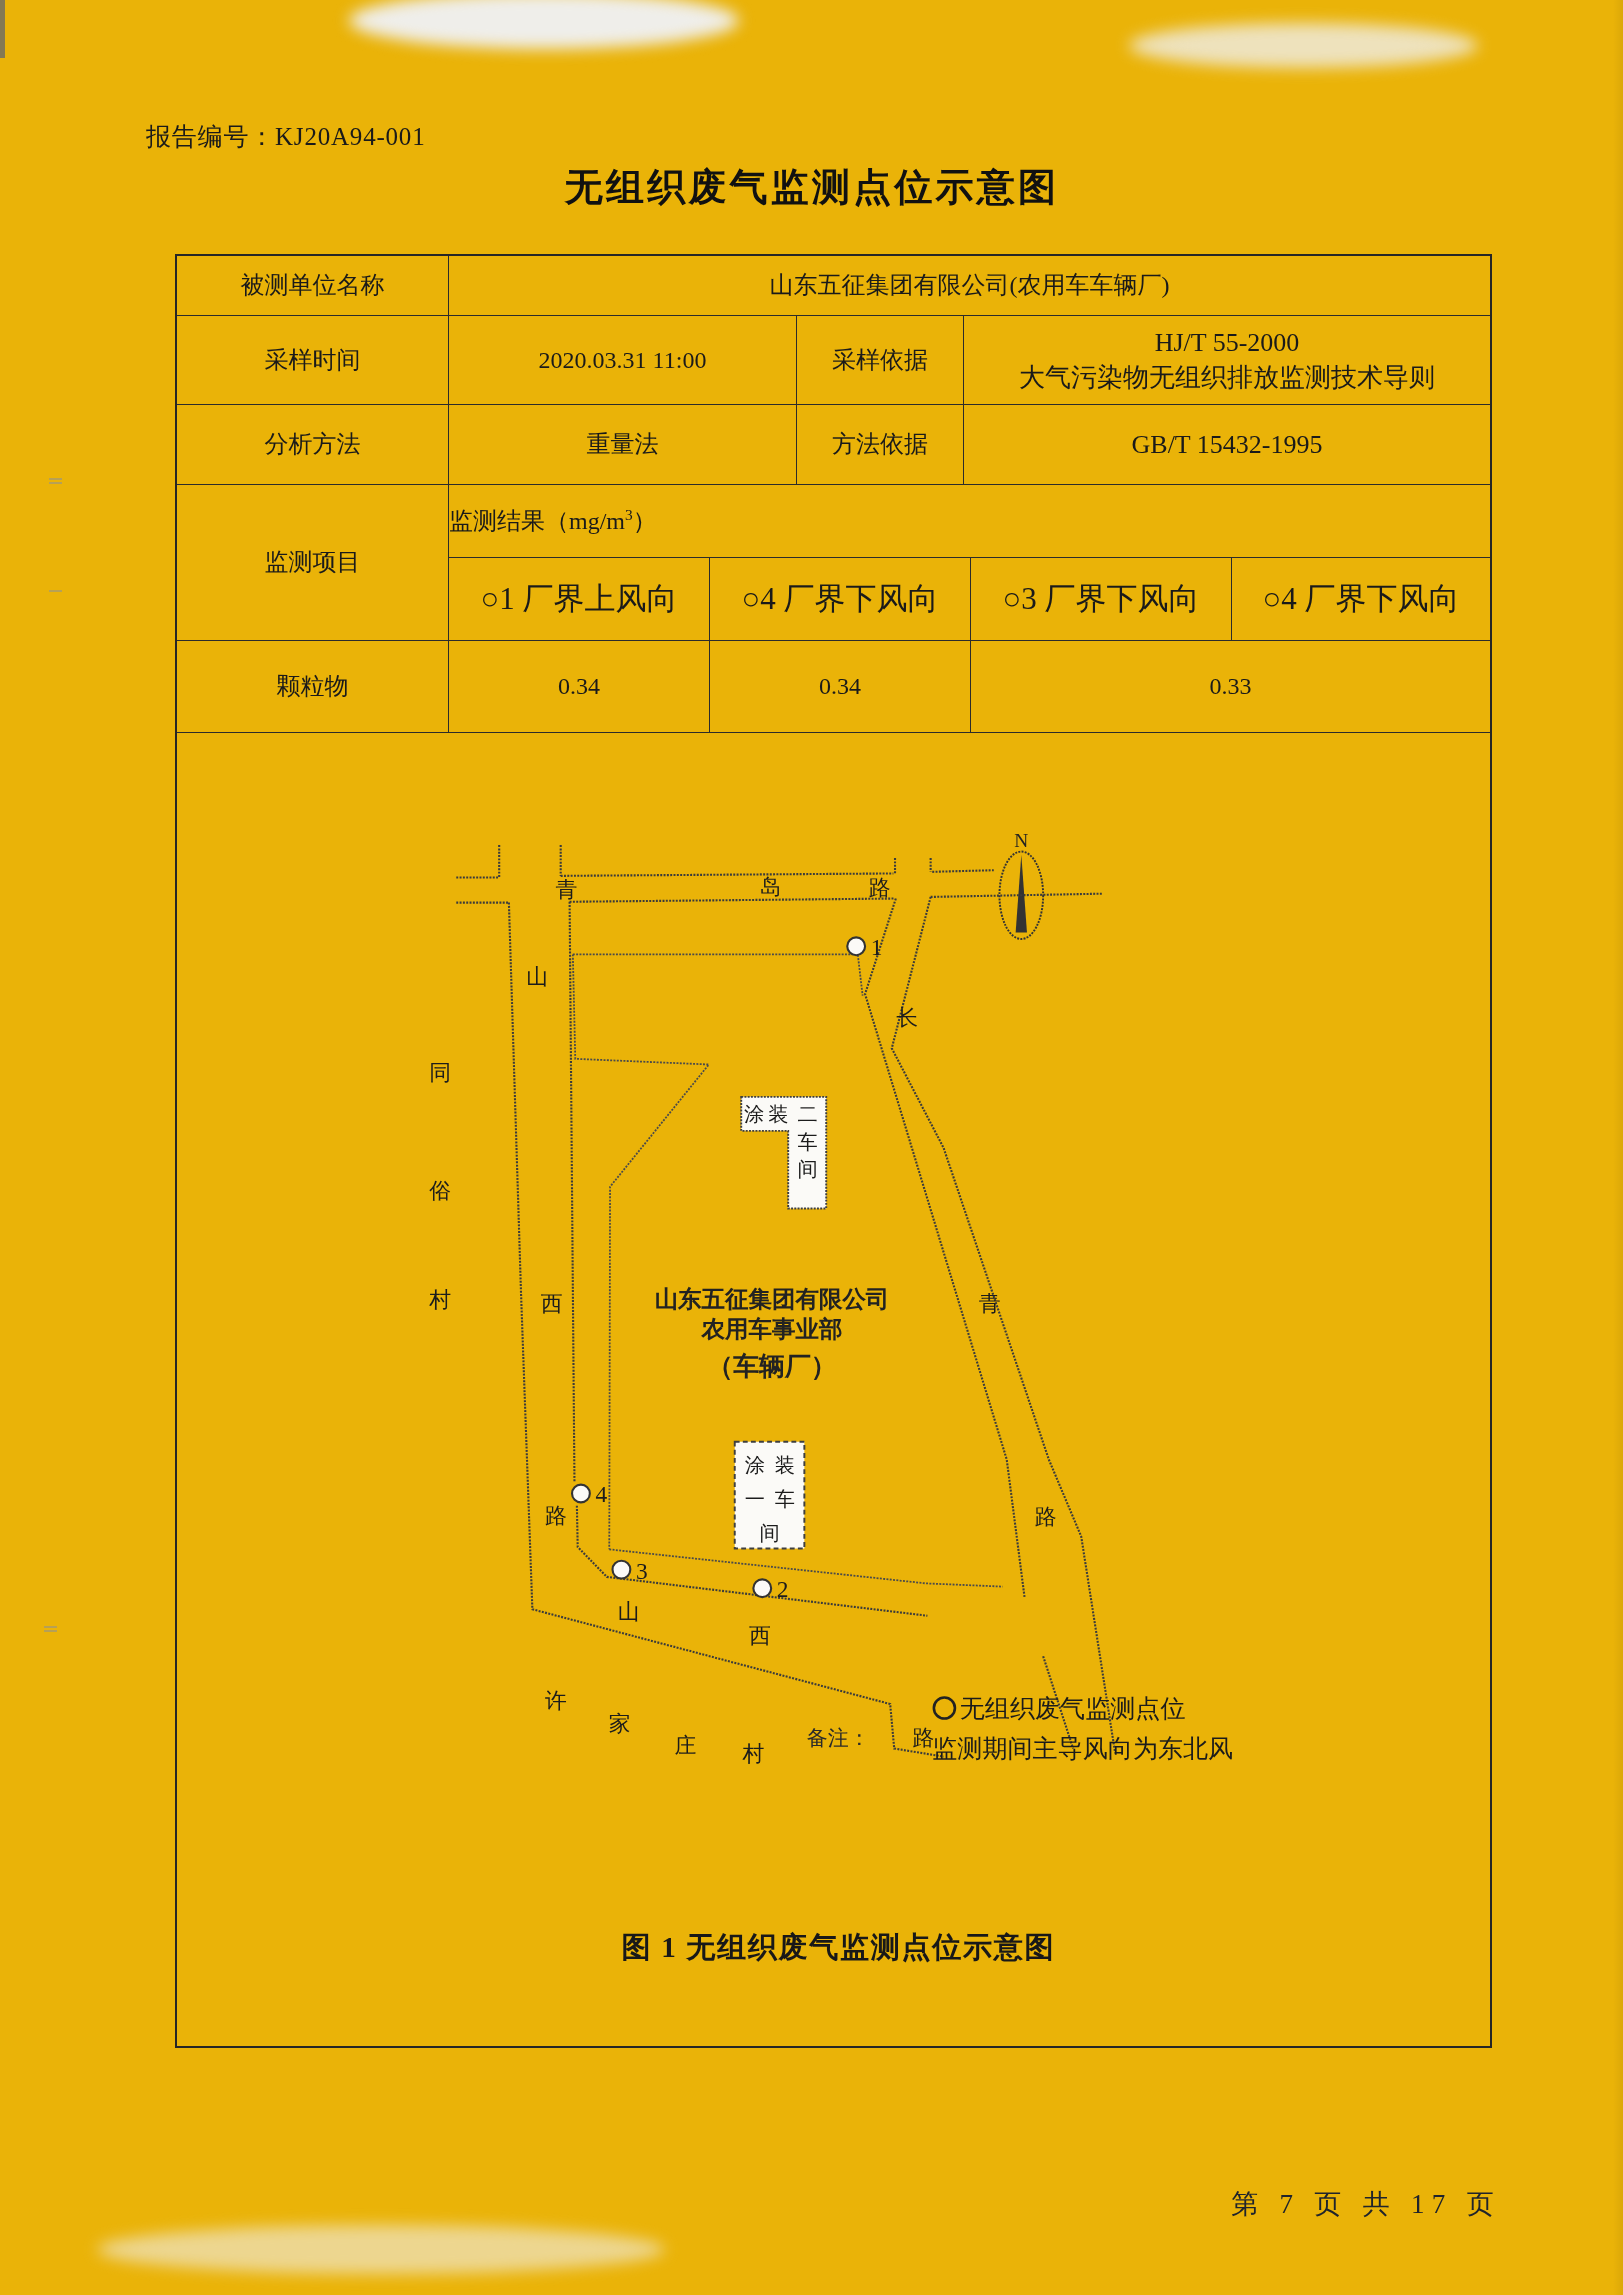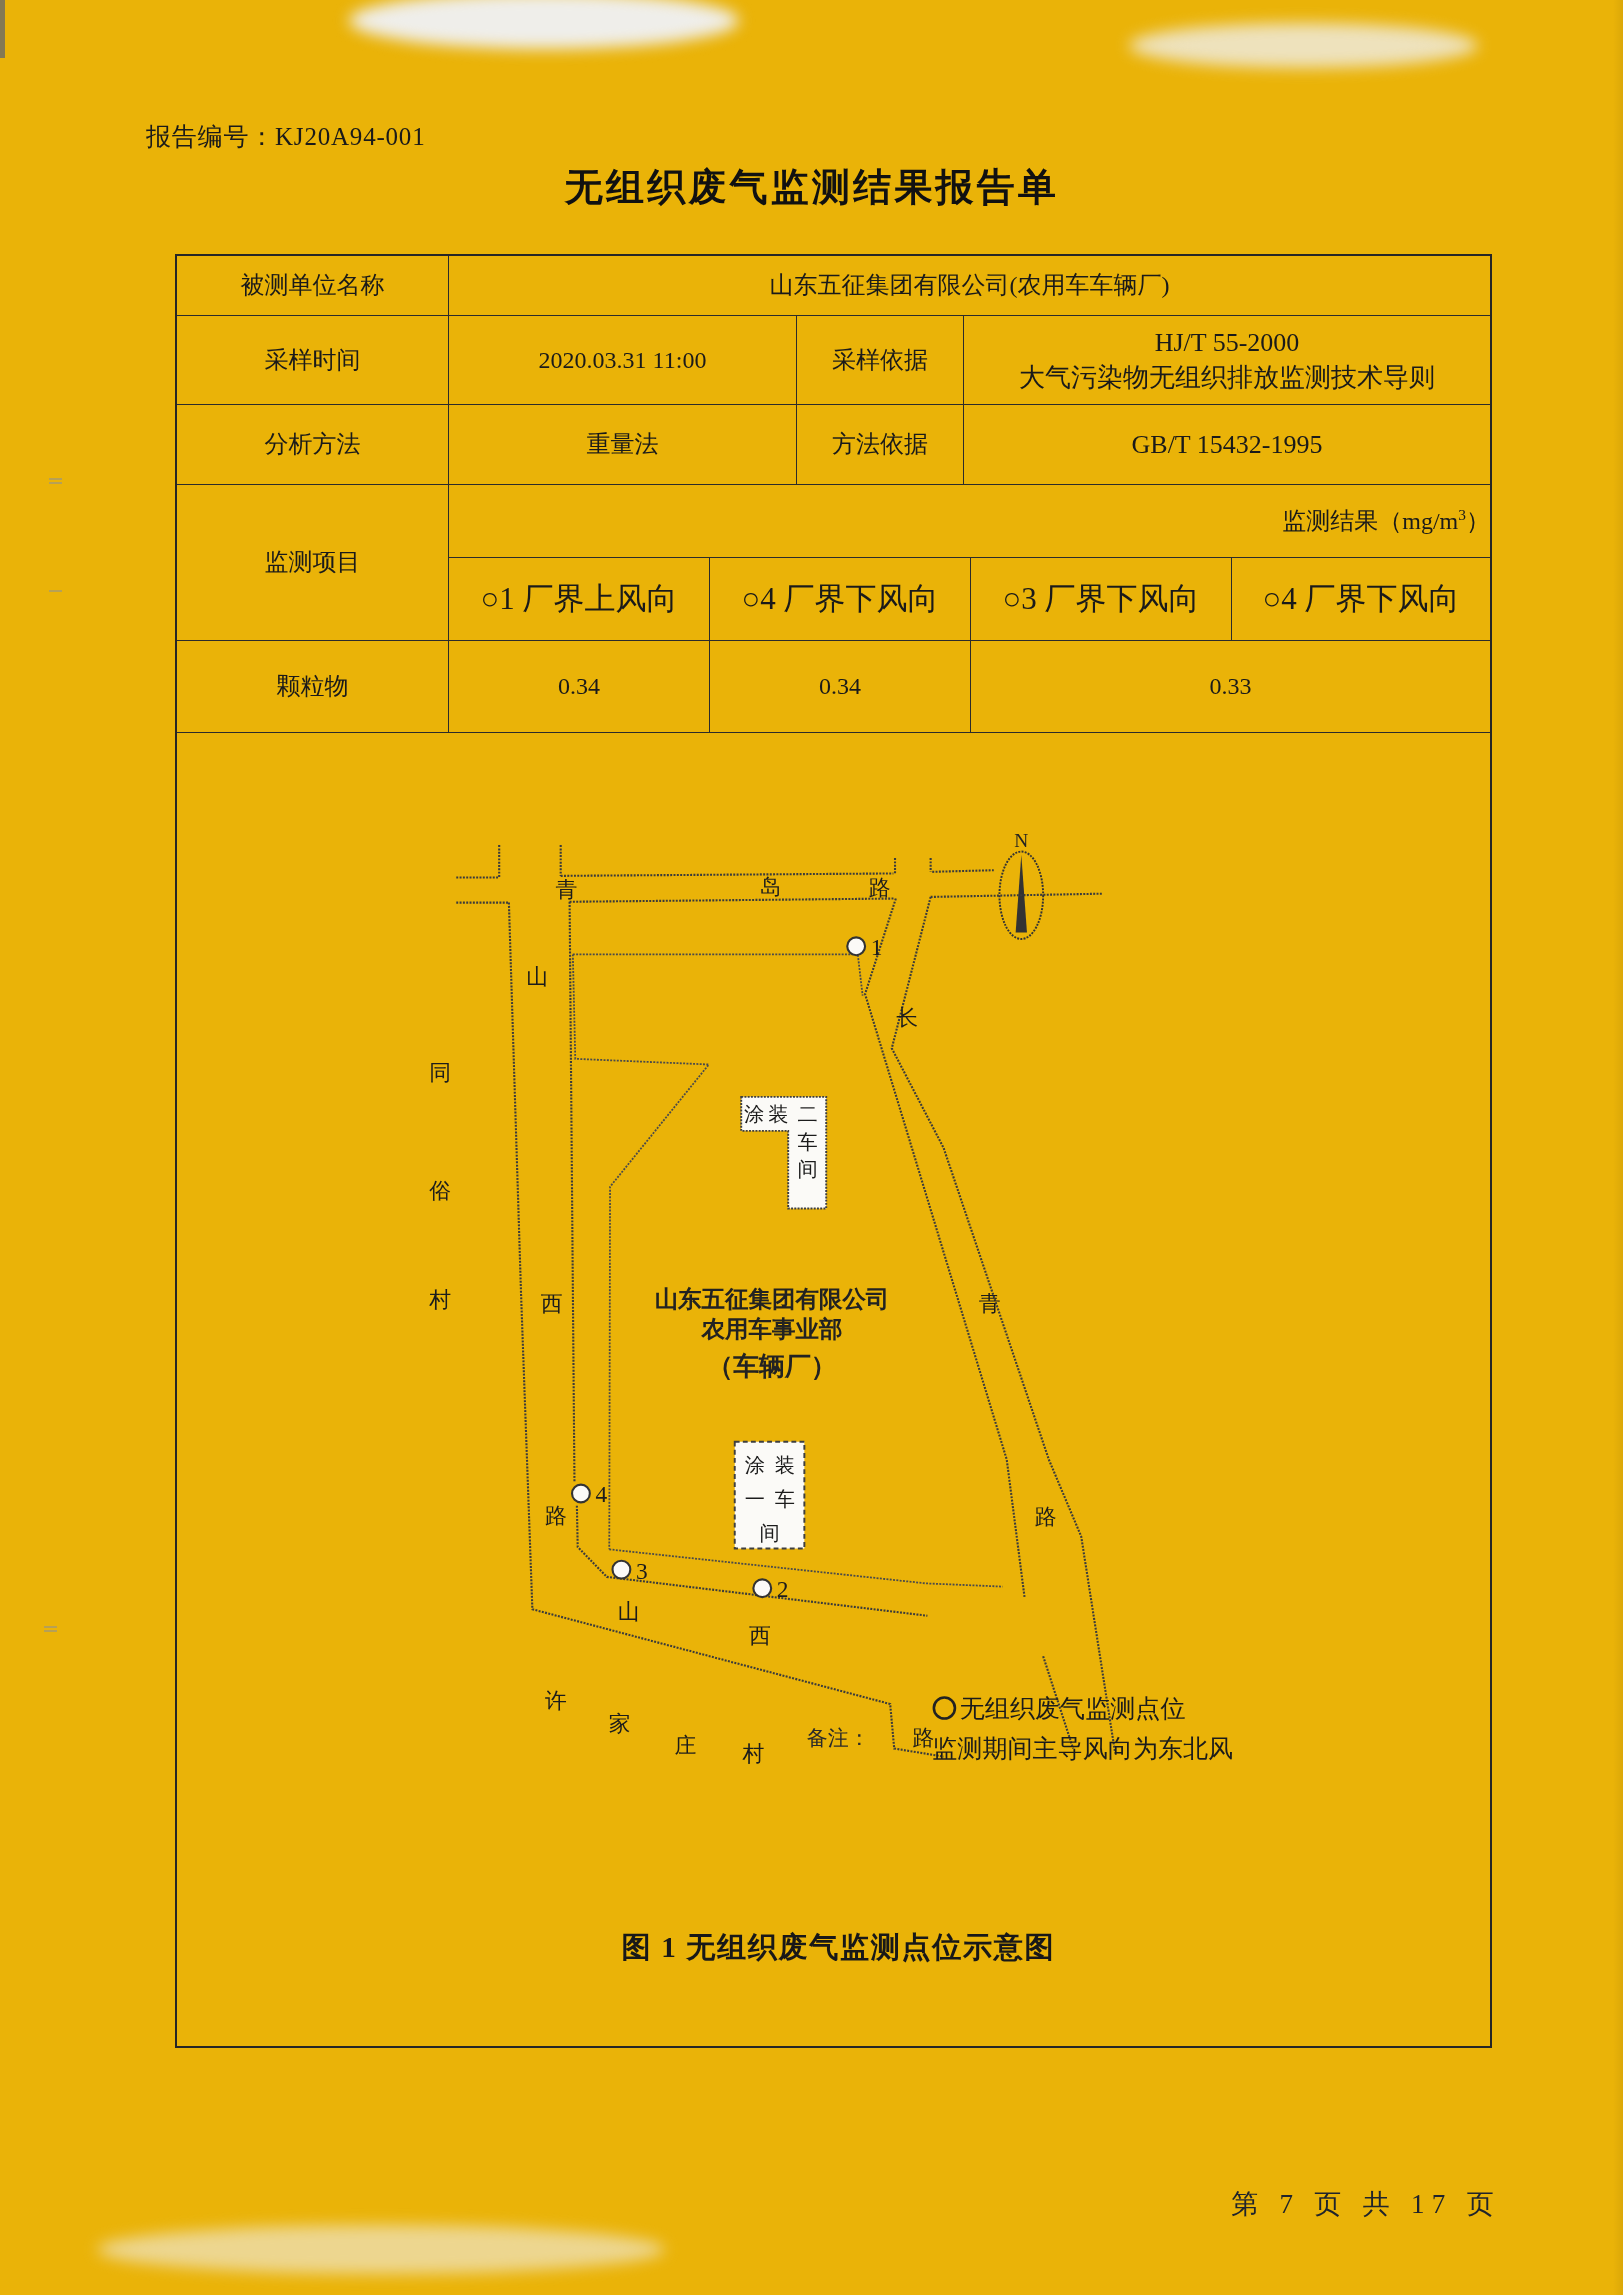--- a/index.html
+++ b/index.html
@@ -42,21 +42,21 @@
     border-right:1.6px solid #2b2b2b;box-sizing:border-box;
     font-size:24px;line-height:1.35;padding:3.2px 6.5px;
   }
   .td:last-child{border-right:none;}
   .c-label{flex:0 0 272px;}
   .r1{height:60px;} .r2{height:73px;} .r3{height:89px;} .r4{height:80px;}
   .r5{height:156px;} .r6{height:92px;}
   .v-wide{flex:1;}
   .c-time{flex:0 0 348px;} .c-basis-label{flex:0 0 167px;} .c-basis-val{flex:1;font-size:26px;}
   .right-block{flex:1;display:flex;flex-direction:column;}
-  .sub-top{height:73px;display:flex;align-items:center;justify-content:flex-end;border-bottom:1.6px solid #2b2b2b;box-sizing:border-box;font-size:24px;}
+  .sub-top{height:73px;display:flex;align-items:center;justify-content:flex-start;border-bottom:1.6px solid #2b2b2b;box-sizing:border-box;font-size:24px;}
   .sub-bottom{flex:1;display:flex;}
   .c-point{flex:0 0 261px;display:flex;align-items:center;justify-content:center;border-right:1.6px solid #2b2b2b;box-sizing:border-box;font-size:31px;}
   .c-point:last-child{border-right:none;flex:1;}
   .c-val{flex:0 0 261px;display:flex;align-items:center;justify-content:center;border-right:1.6px solid #2b2b2b;box-sizing:border-box;font-size:24px;}
   .c-val:last-child{border-right:none;flex:1;}
   sup{font-size:15.4px;vertical-align:super;line-height:0;}
 
   .figure-cell{position:relative;height:1313px;}
   .figure-cell svg{position:absolute;left:0;top:0;width:100%;height:100%;}
 
@@ -95,21 +95,21 @@
   <div class="margin-mark m2">
       <i></i>
     </div>
   <div class="margin-mark m3">
       <i></i>
       <i></i>
     </div>
   <div class="right-shade"></div>
 
   <div class="report-no">报告编号：KJ20A94-001</div>
-  <div class="doc-title">无组织废气监测结果报告单</div>
+  <div class="doc-title">无组织废气监测点位示意图</div>
 
   <div class="doc-table">
 
     <div class="tr r1">
       <div class="td c-label">被测单位名称</div>
       <div class="td v-wide">山东五征集团有限公司(农用车车辆厂)</div>
     </div>
 
 
     <div class="tr r3">

